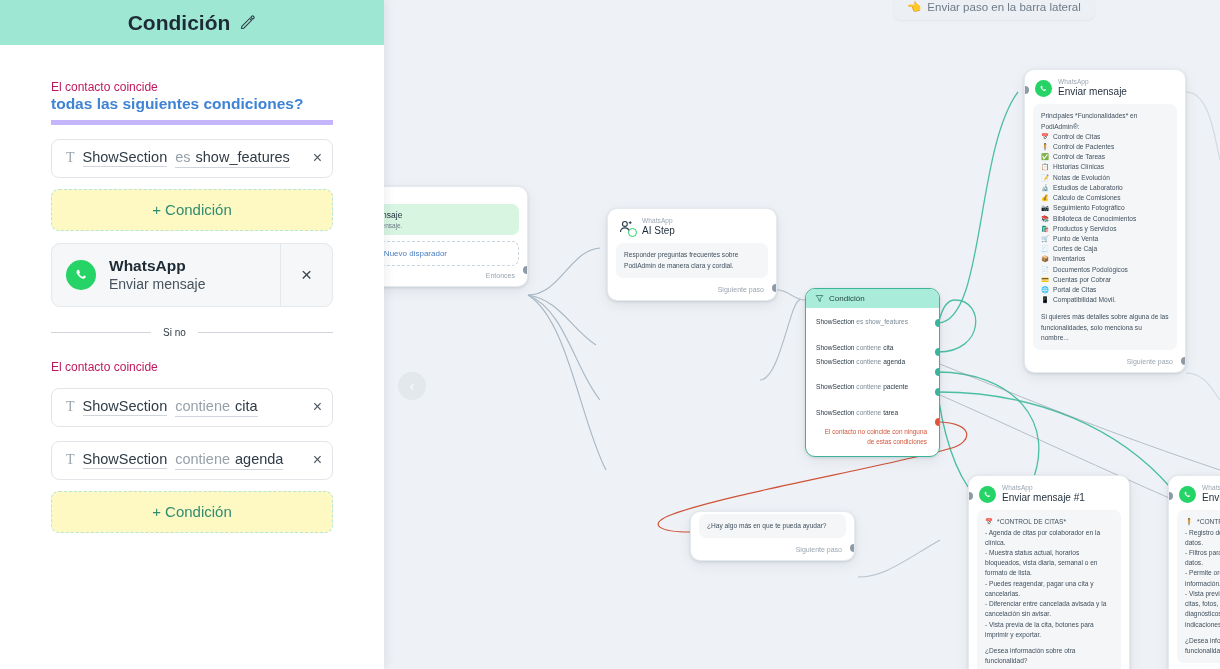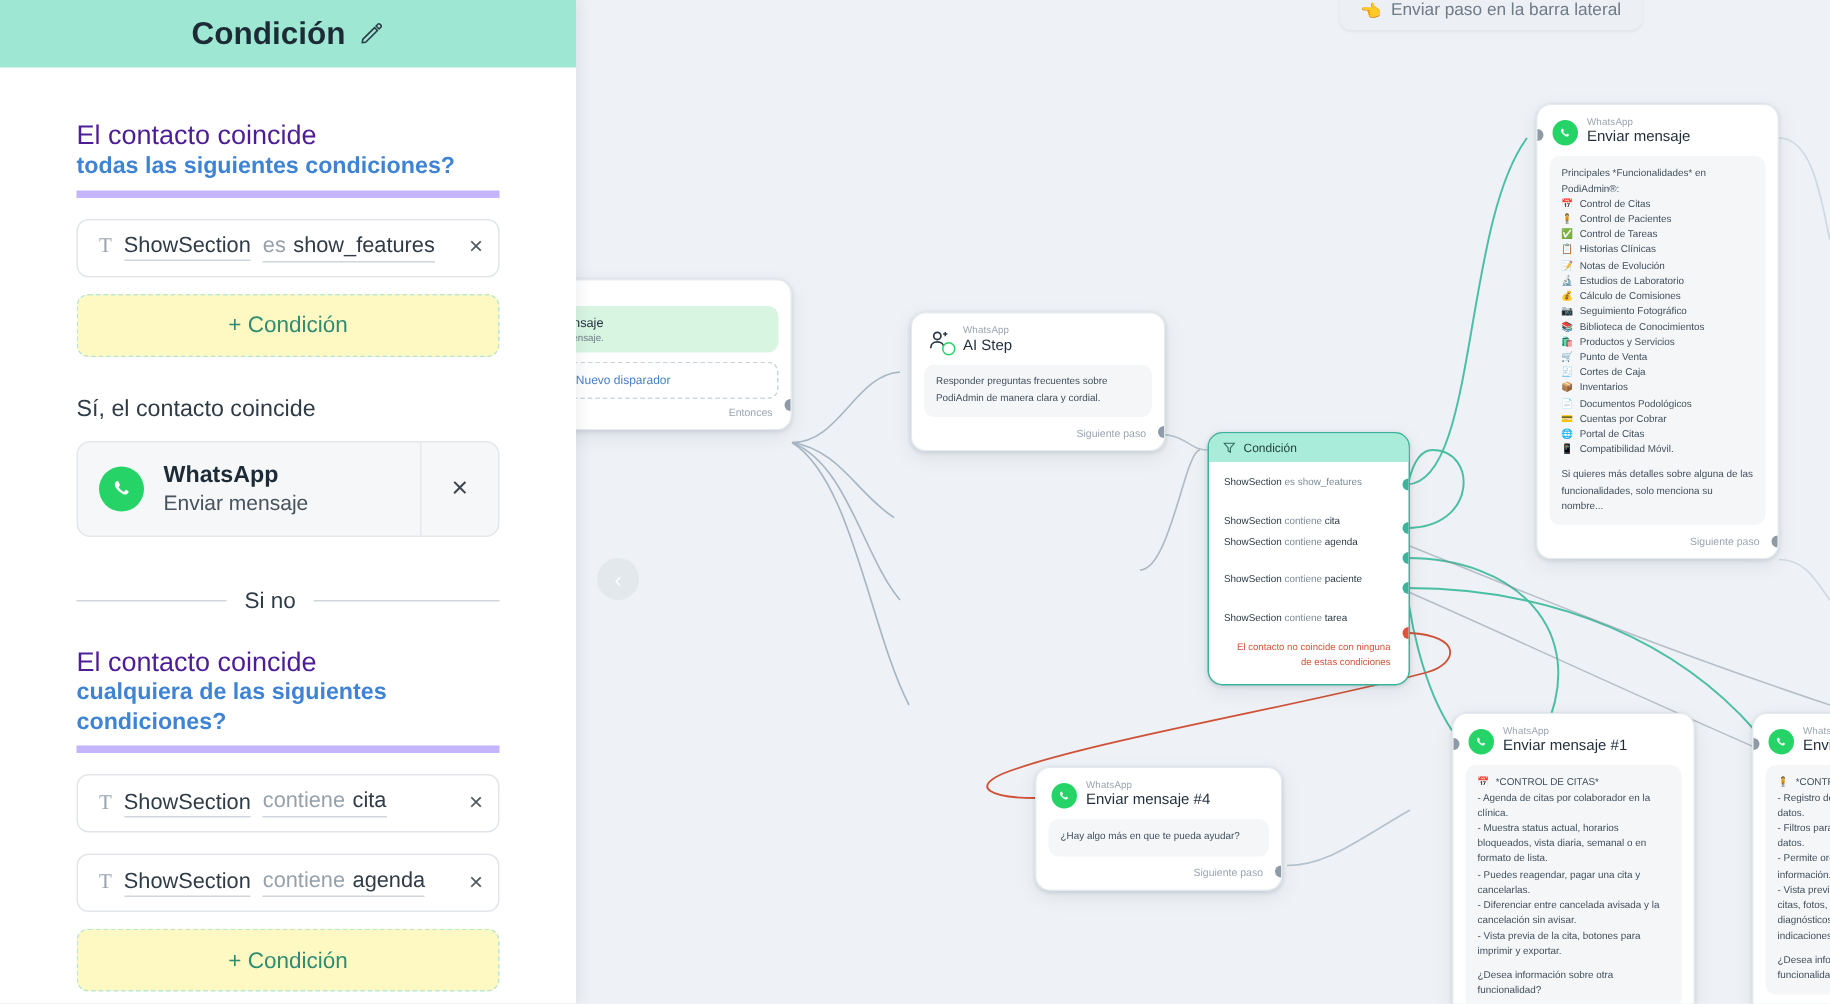--- a/index.html
+++ b/index.html
@@ -120,21 +120,21 @@
     background: #ffffff; z-index: 20;
     box-shadow: 2px 0 10px rgba(20,40,60,.08);
     overflow: hidden;
   }
   #sidebar-header {
     height: 45px; background: #9ee8d3;
     display: flex; align-items: center; justify-content: center; gap: 9px;
   }
   #sidebar-header .title { font-size: 21px; font-weight: bold; color: #1d2b36; }
   #sidebar-body { padding: 0 51px; }
-  .sb-label { font-size: 18px; color: #4c1d95; margin-top: 0; }
+  .sb-label { font-size: 12px; color: #be185d; margin-top: 0; }
   .sb-link {
     font-size: 15.5px; font-weight: bold; color: #3f83d4;
     border-bottom: 5px solid #c4b5fd; padding-bottom: 6px;
     display: block; line-height: 1.28; cursor: pointer;
   }
   .cond-box {
     margin-top: 14px;
     border: 1px solid #e2e6ea; border-radius: 8px;
     padding: 9px 10px 9px 14px;
     display: flex; align-items: center; gap: 8px;
@@ -167,22 +167,22 @@
   }
   .wa-card .circ svg { width: 19px; height: 19px; fill: #fff; }
   .wa-card .nm { font-size: 15.5px; font-weight: bold; color: #1d2b36; }
   .wa-card .ds { font-size: 14px; color: #46525d; margin-top: 1px; }
   .wa-card .rm {
     width: 52px; border-left: 1px solid #e4e8eb;
     display: flex; align-items: center; justify-content: center;
     font-size: 19px; color: #3f4750; cursor: pointer;
   }
   .divider-row {
-    display: flex; align-items: center; gap: 12px; margin-top: 34px;
-    color: #2f3b46; font-size: 15px;
+    display: flex; align-items: center; gap: 12px; margin-top: 20px;
+    color: #2f3b46; font-size: 10px;
   }
   .divider-row .ln { flex: 1; height: 1px; background: #cfd5da; }
   .divider-row .ln.short { flex: 0 0 100px; }
 </style>
 </head>
 <body>
 
 <div id="app">
 
   <div id="canvas">
@@ -389,31 +389,20 @@
           </div>
         <div style="height:7px"></div>
         <div>Si quieres más detalles sobre alguna de las funcionalidades, solo menciona su nombre...</div>
       </div>
       <div class="node-foot">Siguiente paso</div>
       <div class="port" style="left:-4px; top:16px;"></div>
       <div class="port" style="right:-4px; bottom:7px;"></div>
     </div>
 
     <div class="node" id="node-msg4" style="left:690px; top:511px; width:165px;">
-      <div class="node-head">
-        <span class="wa-badge">
-          <svg viewBox="0 0 24 24">
-              <path d="M17.5,14.4c-.3-.2-1.8-.9-2-1s-.5-.2-.7.1-.8,1-1,1.2-.4.2-.7,0a8,8,0,0,1-2.4-1.5,9,9,0,0,1-1.6-2c-.2-.3,0-.5.1-.6l.5-.6a2,2,0,0,0,.3-.5.5.5,0,0,0,0-.5C9.9,8.8,9.3,7.3,9,6.7S8.5,6,8.3,6H7.7a1.2,1.2,0,0,0-.9.4A3.4,3.4,0,0,0,5.7,9a6,6,0,0,0,1.2,3.1,13.4,13.4,0,0,0,5.2,4.6c2.4,1,2.4.7,2.9.6a3,3,0,0,0,2-1.4,2.5,2.5,0,0,0,.2-1.4C17.9,14.6,17.7,14.5,17.5,14.4Z"></path>
-            </svg>
-        </span>
-        <span class="head-txt">
-          <span class="head-sub" style="display:block">WhatsApp</span>
-          <span class="head-title" style="display:block">Enviar mensaje #4</span>
-        </span>
-      </div>
       <div class="node-body">¿Hay algo más en que te pueda ayudar?</div>
       <div class="node-foot">Siguiente paso</div>
       <div class="port" style="right:-4px; bottom:8px;"></div>
     </div>
 
     <div class="node" id="node-msg1" style="left:968px; top:475px; width:162px; height:210px;">
       <div class="node-head">
         <span class="wa-badge">
           <svg viewBox="0 0 24 24">
               <path d="M17.5,14.4c-.3-.2-1.8-.9-2-1s-.5-.2-.7.1-.8,1-1,1.2-.4.2-.7,0a8,8,0,0,1-2.4-1.5,9,9,0,0,1-1.6-2c-.2-.3,0-.5.1-.6l.5-.6a2,2,0,0,0,.3-.5.5.5,0,0,0,0-.5C9.9,8.8,9.3,7.3,9,6.7S8.5,6,8.3,6H7.7a1.2,1.2,0,0,0-.9.4A3.4,3.4,0,0,0,5.7,9a6,6,0,0,0,1.2,3.1,13.4,13.4,0,0,0,5.2,4.6c2.4,1,2.4.7,2.9.6a3,3,0,0,0,2-1.4,2.5,2.5,0,0,0,.2-1.4C17.9,14.6,17.7,14.5,17.5,14.4Z"></path>
@@ -508,21 +497,20 @@
         <span class="cond-field">ShowSection</span>
         <span class="cond-pair">
           <span class="cond-field op" style="border:none">es</span>
           <span class="cond-field val" style="border:none">show_features</span>
         </span>
         <span class="cond-x">×</span>
       </div>
 
       <div class="add-cond">+ Condición</div>
 
-      <div class="sb-sub">Sí, el contacto coincide</div>
 
       <div class="wa-card">
         <div class="left">
           <span class="circ">
             <svg viewBox="0 0 24 24">
                 <path d="M17.5,14.4c-.3-.2-1.8-.9-2-1s-.5-.2-.7.1-.8,1-1,1.2-.4.2-.7,0a8,8,0,0,1-2.4-1.5,9,9,0,0,1-1.6-2c-.2-.3,0-.5.1-.6l.5-.6a2,2,0,0,0,.3-.5.5.5,0,0,0,0-.5C9.9,8.8,9.3,7.3,9,6.7S8.5,6,8.3,6H7.7a1.2,1.2,0,0,0-.9.4A3.4,3.4,0,0,0,5.7,9a6,6,0,0,0,1.2,3.1,13.4,13.4,0,0,0,5.2,4.6c2.4,1,2.4.7,2.9.6a3,3,0,0,0,2-1.4,2.5,2.5,0,0,0,.2-1.4C17.9,14.6,17.7,14.5,17.5,14.4Z"></path>
               </svg>
           </span>
           <span>
             <span class="nm" style="display:block">WhatsApp</span>
@@ -532,21 +520,20 @@
         <div class="rm">×</div>
       </div>
 
       <div class="divider-row">
         <span class="ln short"></span>
         <span>Si no</span>
         <span class="ln"></span>
       </div>
 
       <div class="sb-label" style="margin-top:22px">El contacto coincide</div>
-      <span class="sb-link">cualquiera de las siguientes condiciones?</span>
 
       <div class="cond-box">
         <span class="t-ico">T</span>
         <span class="cond-field">ShowSection</span>
         <span class="cond-pair">
           <span class="cond-field op" style="border:none">contiene</span>
           <span class="cond-field val" style="border:none">cita</span>
         </span>
         <span class="cond-x">×</span>
       </div>

